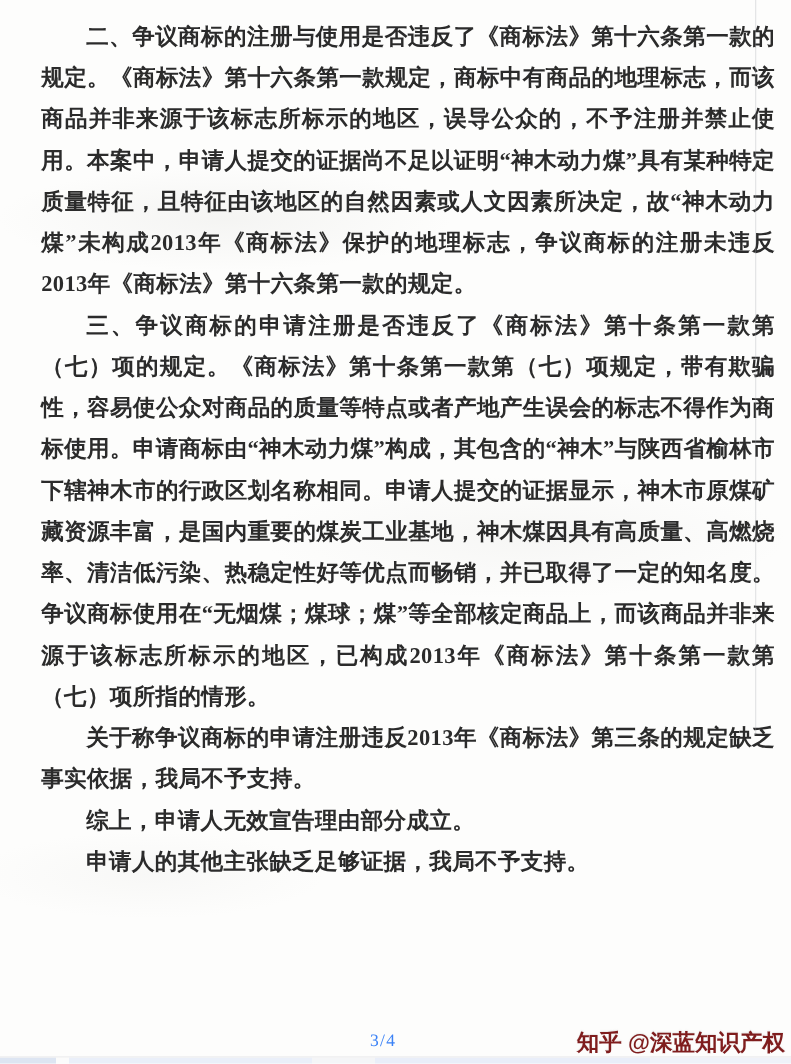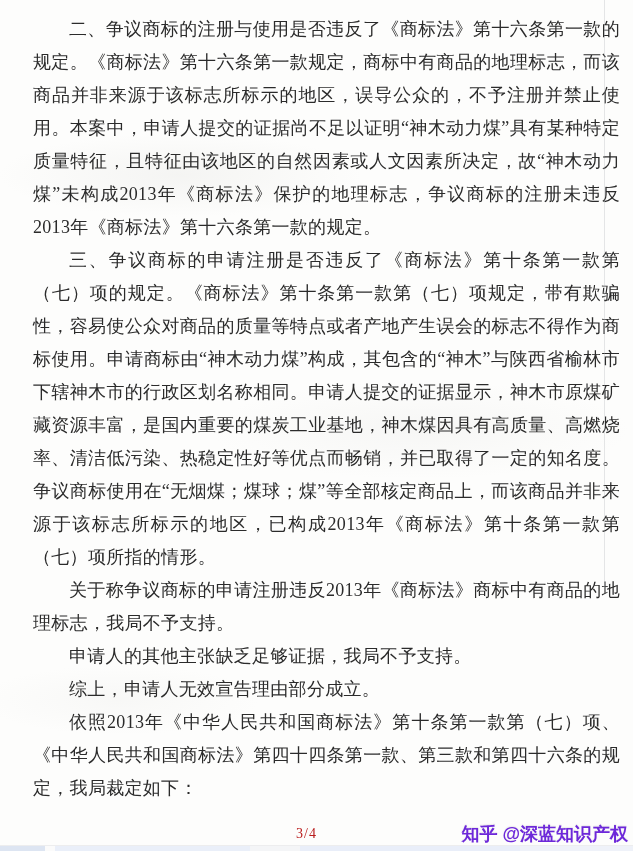--- a/index.html
+++ b/index.html
@@ -25,46 +25,47 @@
     top: 13px;
     text-align: justify;
     font-size: 18px;
     line-height: 33px;
     color: #2b2b2b;
     letter-spacing: 0.3px;
   }
   .content p {
     margin: 0;
     text-indent: 2em;
+    font-weight: bold;
   }
   .scan-line-right {
     position: absolute;
     left: 604px;
     top: 0;
     width: 1px;
     height: 588px;
     background: rgba(165,168,172,0.28);
   }
   .page-number {
     position: absolute;
     left: 0;
     right: 20px;
     bottom: 9px;
     text-align: center;
     font-size: 14px;
     letter-spacing: 1px;
-    color: #b91c1c;
+    color: #3b82f6;
   }
   .watermark {
     position: absolute;
     right: 5px;
     bottom: 5px;
     font-size: 18px;
     font-weight: bold;
-    color: #6d28d9;
+    color: #7f1d1d;
     text-shadow: 0 1px 0 rgba(255,255,255,0.9), 0 -1px 1px rgba(180,180,180,0.25);
     white-space: nowrap;
     font-family: "Liberation Sans", "DejaVu Sans", sans-serif;
   }
   .edge-strip {
     position: absolute;
     left: 0;
     right: 0;
     bottom: 0;
     height: 5px;
@@ -77,24 +78,23 @@
       #e9eef9 300px, #e9eef9 520px,
       #eff2f9 520px, #eff2f9 633px);
   }
 </style>
 </head>
 <body>
 
 <div class="content">
   <p>二、争议商标的注册与使用是否违反了《商标法》第十六条第一款的规定。《商标法》第十六条第一款规定，商标中有商品的地理标志，而该商品并非来源于该标志所标示的地区，误导公众的，不予注册并禁止使用。本案中，申请人提交的证据尚不足以证明“神木动力煤”具有某种特定质量特征，且特征由该地区的自然因素或人文因素所决定，故“神木动力煤”未构成2013年《商标法》保护的地理标志，争议商标的注册未违反2013年《商标法》第十六条第一款的规定。</p>
   <p>三、争议商标的申请注册是否违反了《商标法》第十条第一款第（七）项的规定。《商标法》第十条第一款第（七）项规定，带有欺骗性，容易使公众对商品的质量等特点或者产地产生误会的标志不得作为商标使用。申请商标由“神木动力煤”构成，其包含的“神木”与陕西省榆林市下辖神木市的行政区划名称相同。申请人提交的证据显示，神木市原煤矿藏资源丰富，是国内重要的煤炭工业基地，神木煤因具有高质量、高燃烧率、清洁低污染、热稳定性好等优点而畅销，并已取得了一定的知名度。争议商标使用在“无烟煤；煤球；煤”等全部核定商品上，而该商品并非来源于该标志所标示的地区，已构成2013年《商标法》第十条第一款第（七）项所指的情形。</p>
-  <p>关于称争议商标的申请注册违反2013年《商标法》商标中有商品的地理标志，我局不予支持。</p>
+  <p>关于称争议商标的申请注册违反2013年《商标法》第三条的规定缺乏事实依据，我局不予支持。</p>
+  <p>综上，申请人无效宣告理由部分成立。</p>
   <p>申请人的其他主张缺乏足够证据，我局不予支持。</p>
-  <p>综上，申请人无效宣告理由部分成立。</p>
-  <p>依照2013年《中华人民共和国商标法》第十条第一款第（七）项、《中华人民共和国商标法》第四十四条第一款、第三款和第四十六条的规定，我局裁定如下：</p>
 </div>
 
 <div class="scan-line-right"></div>
 
 <div class="page-number">3/4</div>
 
 <div class="watermark">知乎 @深蓝知识产权</div>
 
 <div class="edge-strip"></div>
 

